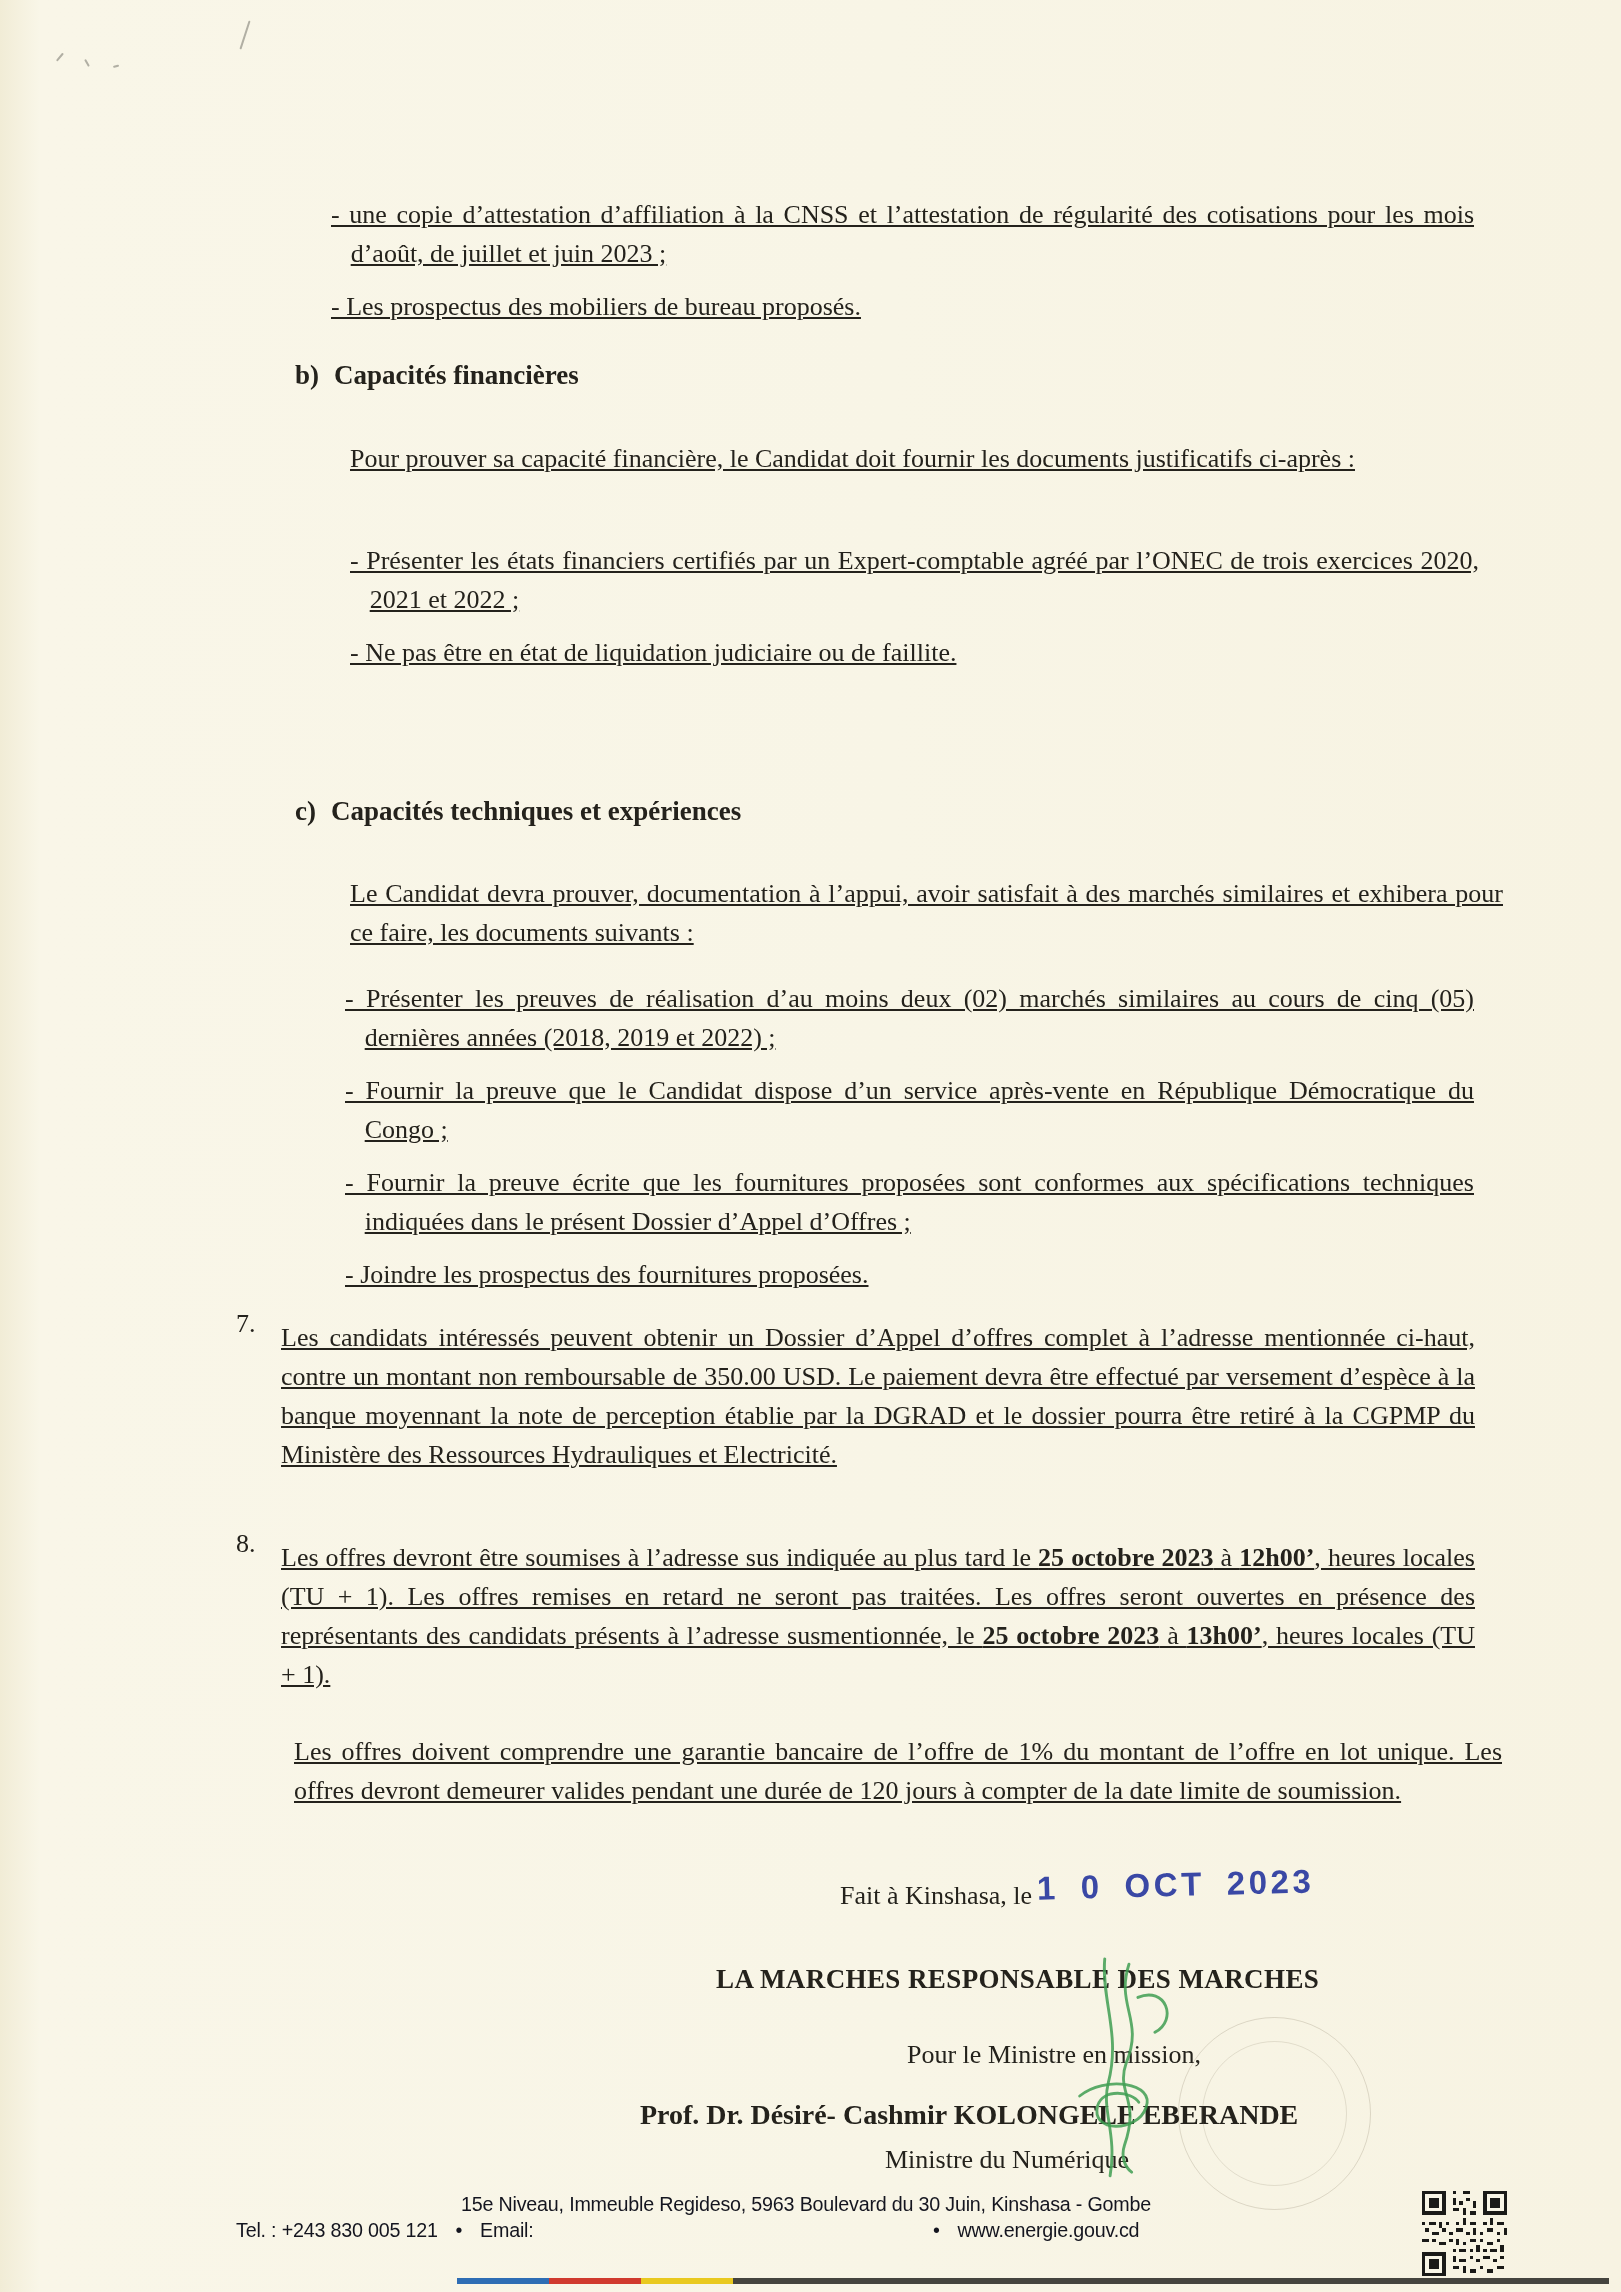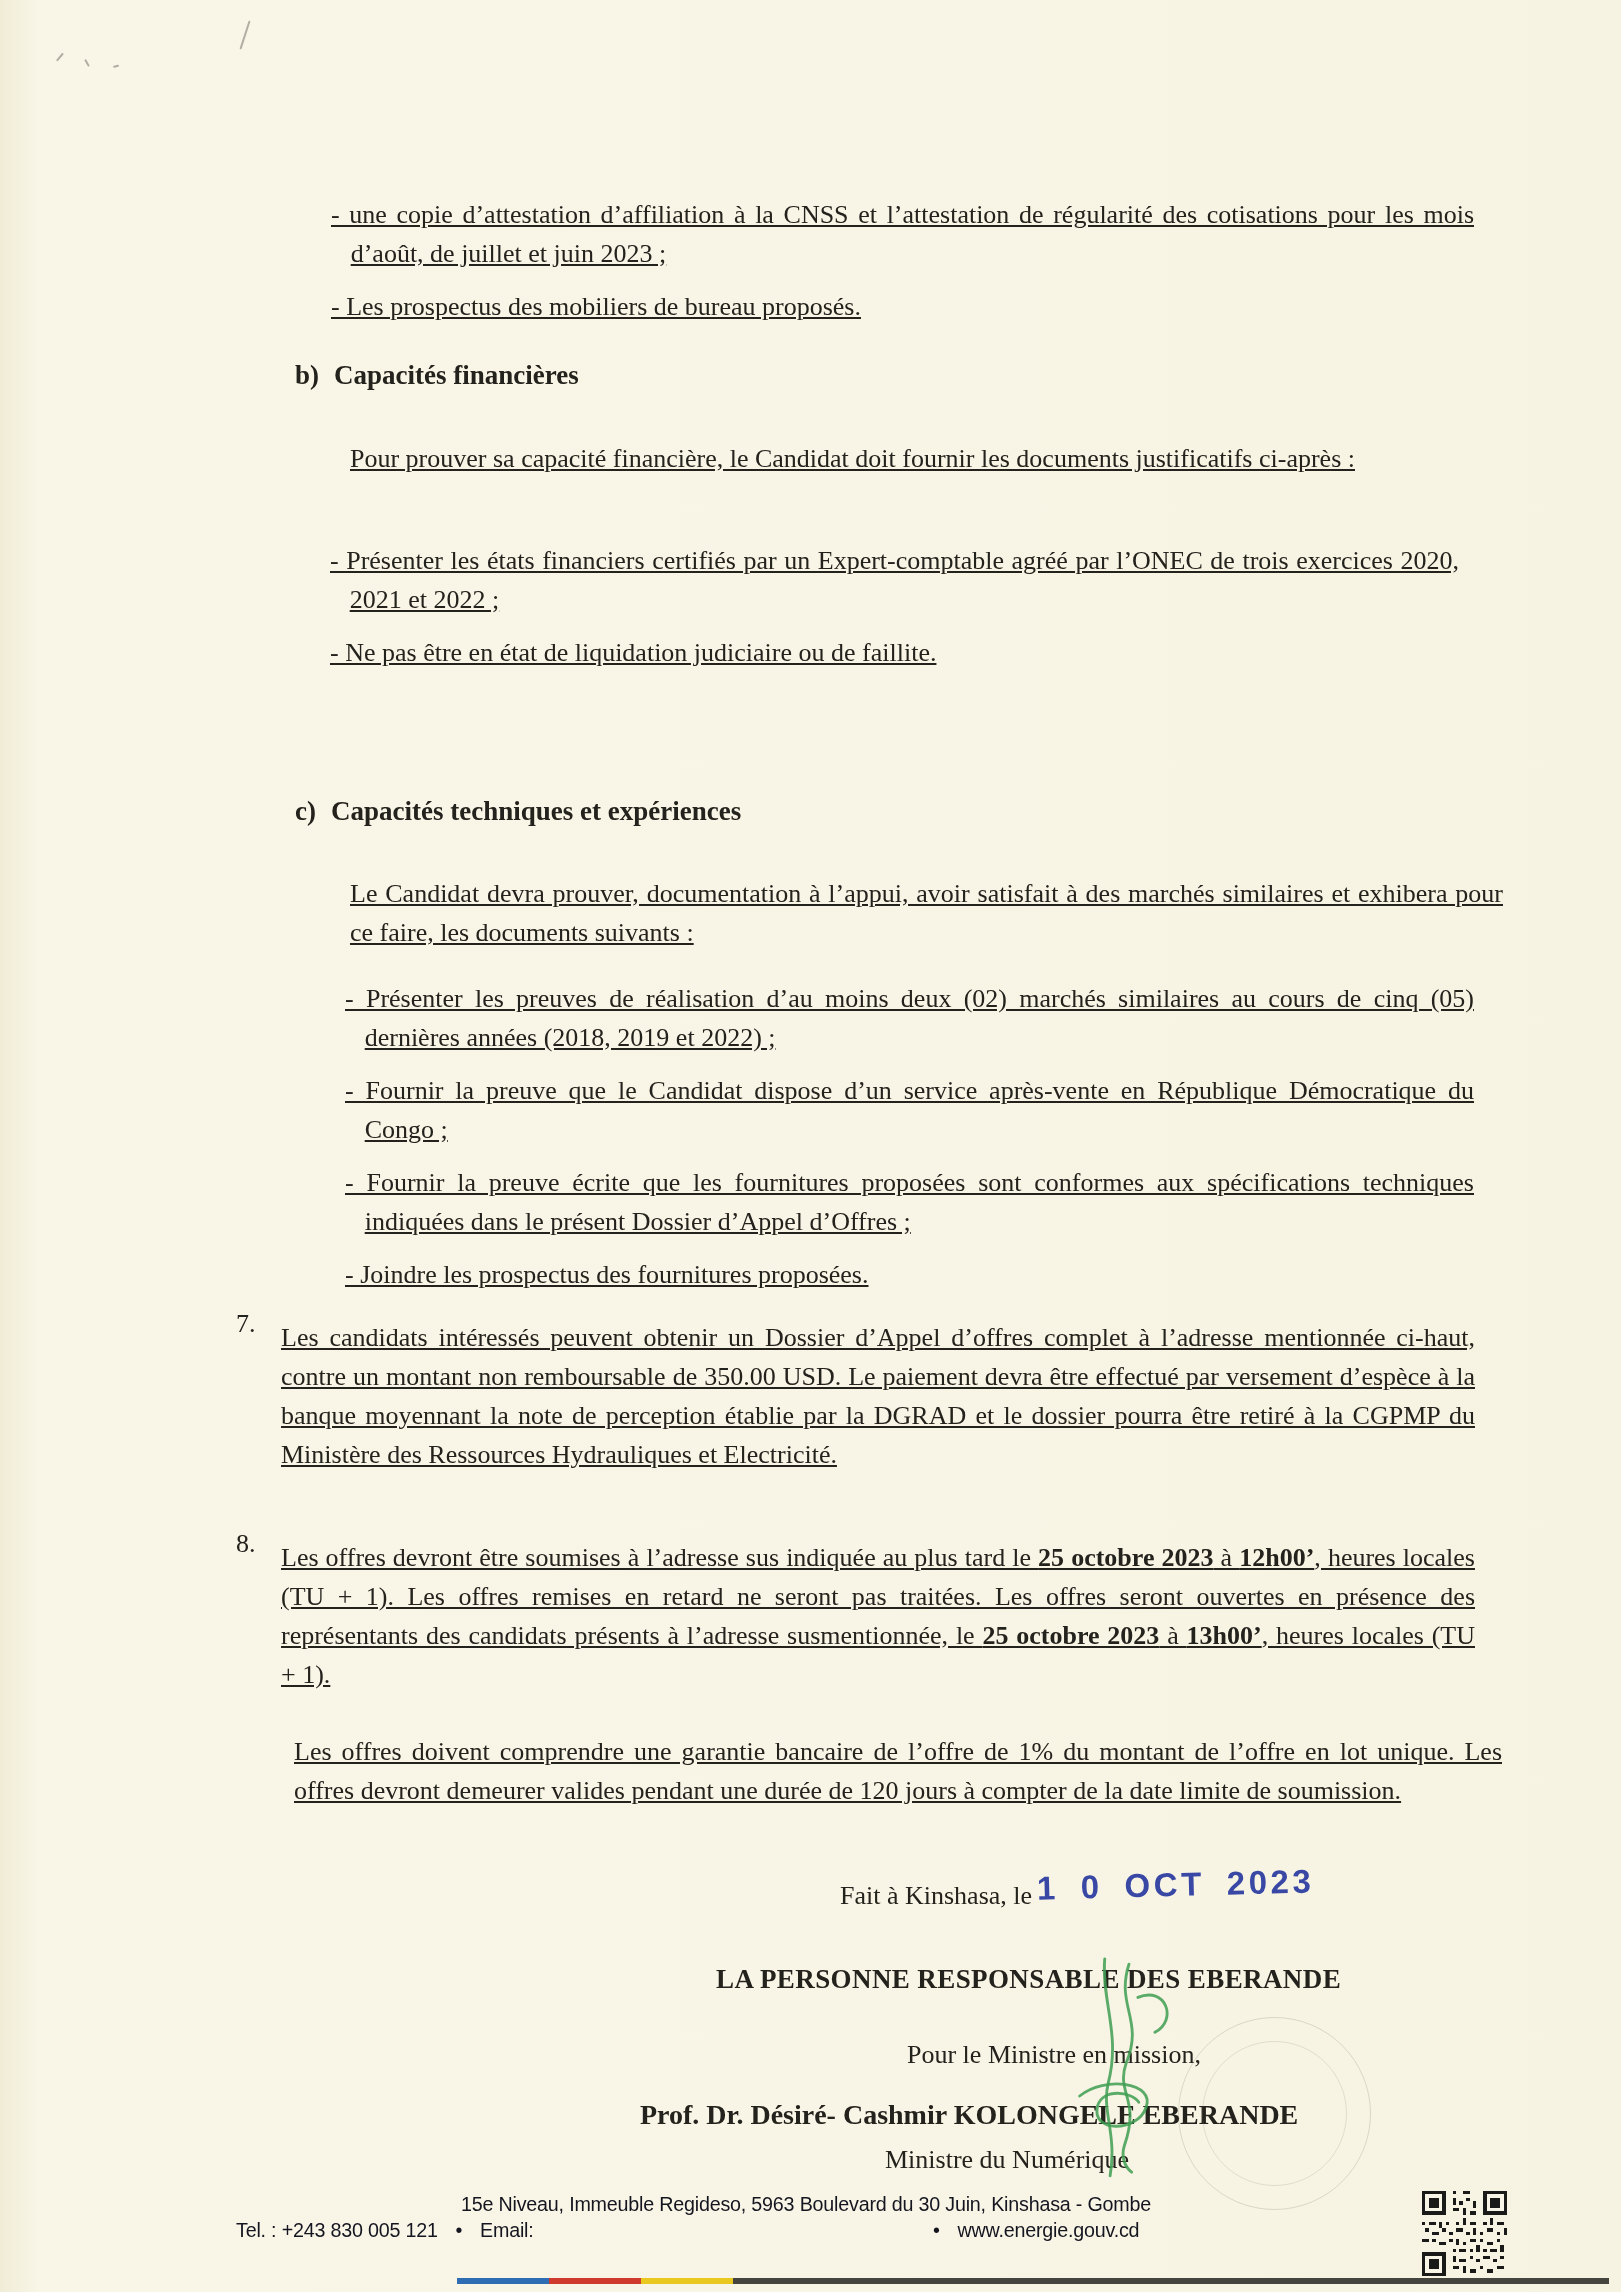--- a/index.html
+++ b/index.html
@@ -71,21 +71,21 @@
 <div class="abs" style="left:317px; top:181px; width:1171px;">
   <p class="body-text hang bullet">- une copie d’attestation d’affiliation à la CNSS et l’attestation de régularité des cotisations pour les mois d’août, de juillet et juin 2023 ;</p>
   <p class="body-text hang bullet">- Les prospectus des mobiliers de bureau proposés.</p>
 </div>
 
 <div class="sec-head" style="left:295px; top:357px;">
   <span>b)</span>
   <span>Capacités financières</span>
 </div>
 <p class="abs body-text" style="left:336px; top:425px; width:1153px;">Pour prouver sa capacité financière, le Candidat doit fournir les documents justificatifs ci-après :</p>
-<div class="abs" style="left:316px; top:527px; width:1157px;">
+<div class="abs" style="left:336px; top:527px; width:1157px;">
   <p class="body-text hang bullet">- Présenter les états financiers certifiés par un Expert-comptable agréé par l’ONEC de trois exercices 2020, 2021 et 2022 ;</p>
   <p class="body-text hang bullet">- Ne pas être en état de liquidation judiciaire ou de faillite.</p>
 </div>
 
 <div class="sec-head" style="left:295px; top:793px;">
   <span>c)</span>
   <span>Capacités techniques et expériences</span>
 </div>
 <p class="abs body-text" style="left:336px; top:860px; width:1153px;">Le Candidat devra prouver, documentation à l’appui, avoir satisfait à des marchés similaires et exhibera pour ce faire, les documents suivants :</p>
 <div class="abs" style="left:331px; top:965px; width:1157px;">
@@ -103,21 +103,21 @@
 <div class="item" style="left:236px; top:1524px; width:1253px;">
   <span class="num">8.</span>
   <p class="body-text item-body"><span>Les offres devront être soumises à l’adresse sus indiquée au plus tard le </span><b>25 octobre 2023</b><span> à </span><b>12h00’</b><span>, heures locales (TU + 1). Les offres remises en retard ne seront pas traitées. Les offres seront ouvertes en présence des représentants des candidats présents à l’adresse susmentionnée, le </span><b>25 octobre 2023</b><span> à </span><b>13h00’</b><span>, heures locales (TU + 1).</span></p>
 </div>
 
 <p class="abs body-text" style="left:280px; top:1718px; width:1208px;">Les offres doivent comprendre une garantie bancaire de l’offre de 1% du montant de l’offre en lot unique. Les offres devront demeurer valides pendant une durée de 120 jours à compter de la date limite de soumission.</p>
 
 <span class="abs fait-line" style="left:840px; top:1881px;">Fait à Kinshasa, le</span>
 <span class="abs date-stamp" style="left:1037px; top:1866px;">1 0 OCT 2023</span>
 
-<span class="abs responsible" style="left:716px; top:1964px;">LA PERSONNE RESPONSABLE DES EBERANDE</span>
+<span class="abs responsible" style="left:716px; top:1964px;">LA MARCHES RESPONSABLE DES MARCHES</span>
 <span class="abs pour-ministre" style="left:907px; top:2040px;">Pour le Ministre en mission,</span>
 <span class="abs sig-name" style="left:640px; top:2099px;">Prof. Dr. Désiré- Cashmir KOLONGELE EBERANDE</span>
 <span class="abs sig-title" style="left:885px; top:2145px;">Ministre du Numérique</span>
 
 <div class="emboss-circle" style="left:1178px; top:2017px; width:193px; height:193px;">
   <div class="emboss-inner"></div>
 </div>
 
 <svg class="abs sig-svg" style="left:990px; top:1957px;" width="251" height="226" viewBox="0 0 280 252">
   <path d="M155,8 C140,55 172,70 152,118 C140,152 168,158 150,210 C146,222 150,234 158,240"></path>

